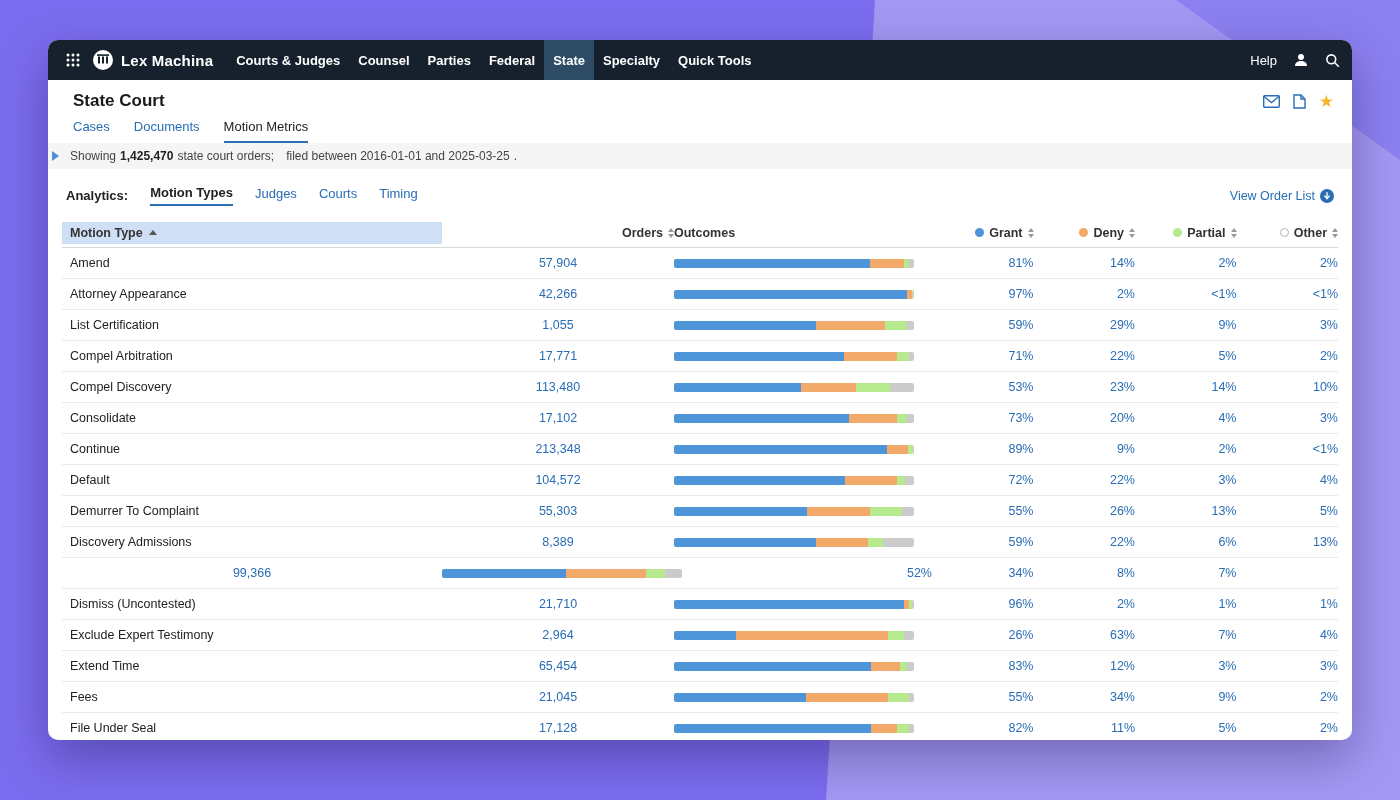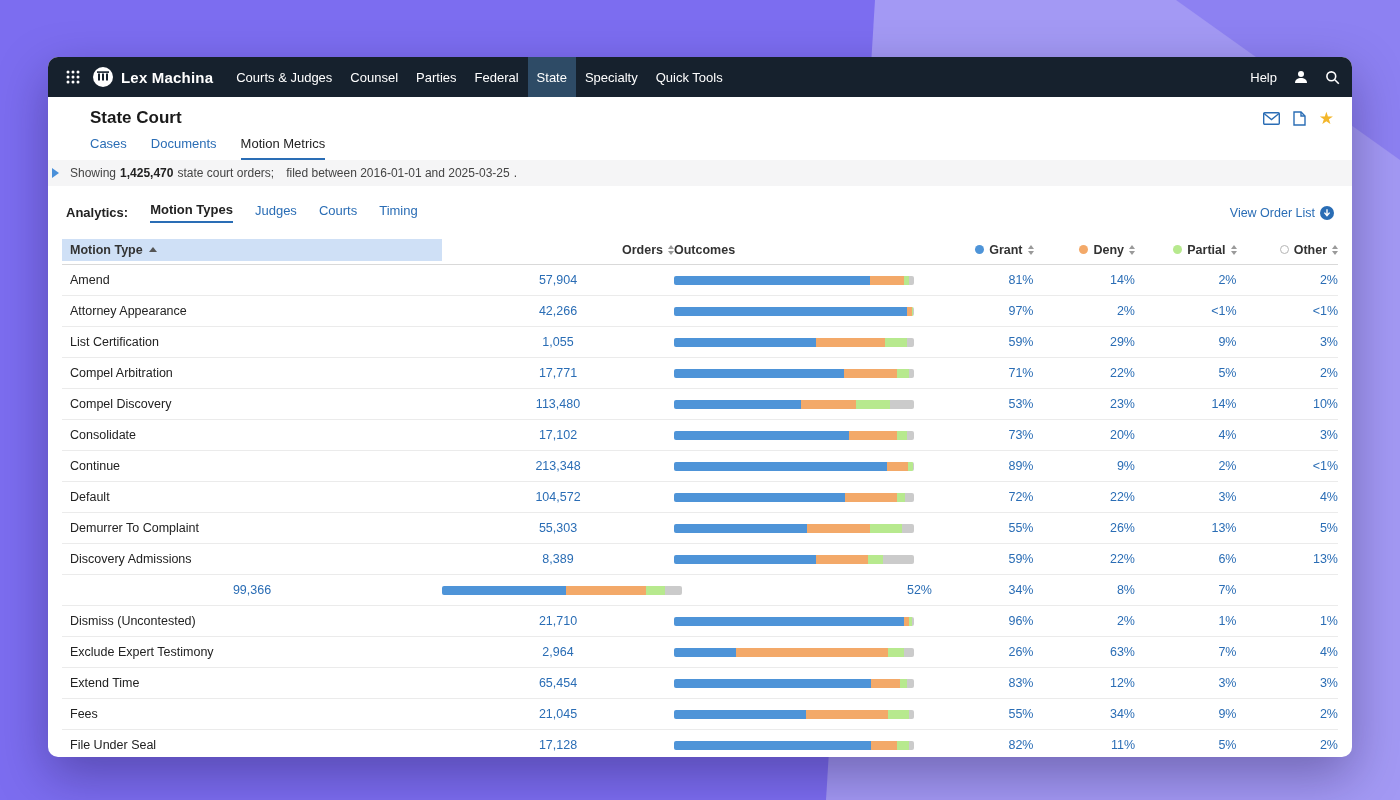--- a/index.html
+++ b/index.html
@@ -5,39 +5,39 @@
   * { margin:0; padding:0; box-sizing:border-box; }
   html,body { width:1400px; height:800px; overflow:hidden; font-family:"Liberation Sans", sans-serif; }
   body { background:#7c6df0; position:relative; }
 
   
   .bg-accent { position:absolute; inset:0; background:rgba(255,255,255,.30);
     clip-path:polygon(62.5% 0, 100% 0, 100% 100%, 59% 100%); }
   .bg-accent2 { position:absolute; inset:0; background:rgba(124,109,240,.55);
     clip-path:polygon(84% 0, 100% 0, 100% 20%); }
 
-  .window { position:absolute; left:48px; top:57px; width:1304px; height:700px;
+  .window { position:absolute; left:48px; top:40px; width:1304px; height:700px;
     background:#fff; border-radius:10px; overflow:hidden;
     box-shadow:0 18px 50px rgba(20,10,60,.35); }
 
   
   .topnav { height:40px; background:#16212d; display:flex; align-items:center;
     padding:0 12px; color:#fff; }
   .grid-icon { width:26px; height:40px; display:flex; align-items:center; justify-content:center; cursor:pointer; }
   .brand-wrap { display:flex; align-items:center; gap:7px; margin:0 14px 0 6px; cursor:pointer; }
   .brand { font-size:15px; font-weight:700; letter-spacing:.2px; white-space:nowrap; }
   .nav-items { display:flex; align-items:stretch; height:40px; }
-  .nav-item { display:flex; align-items:center; padding:0 9px; font-size:13px; cursor:pointer; white-space:nowrap; }
+  .nav-item { display:flex; align-items:center; padding:0 9px; font-size:13px; cursor:pointer; white-space:nowrap;font-weight:bold; }
   .nav-item.active { background:#2e4b66; }
   .nav-right { margin-left:auto; display:flex; align-items:flex-end; gap:16px; }
   .nav-help { font-size:13px; cursor:pointer; }
   .nav-ico { display:flex; align-items:center; cursor:pointer; }
 
   
-  .page-header { padding:11px 18px 0 25px;margin-left:17px; }
+  .page-header { padding:11px 18px 0 25px; }
   .title-row { display:flex; align-items:center; }
   .page-title { font-size:17px; font-weight:700; color:#1a1a1a; }
   .header-icons { margin-left:auto; display:flex; align-items:center; gap:13px; }
   .star-icon { color:#f3b62a; font-size:17px; line-height:1; cursor:pointer; }
   .page-tabs { display:flex; gap:24px; margin-top:8px; }
   .ptab { font-size:13px; color:#2a6db5; padding-bottom:7px; cursor:pointer; }
   .ptab.active { color:#222; border-bottom:2px solid #2a6db5; }
 
   
   .info-bar { background:#f5f5f6; font-size:12px; color:#444; padding:6px 18px 6px 22px;

